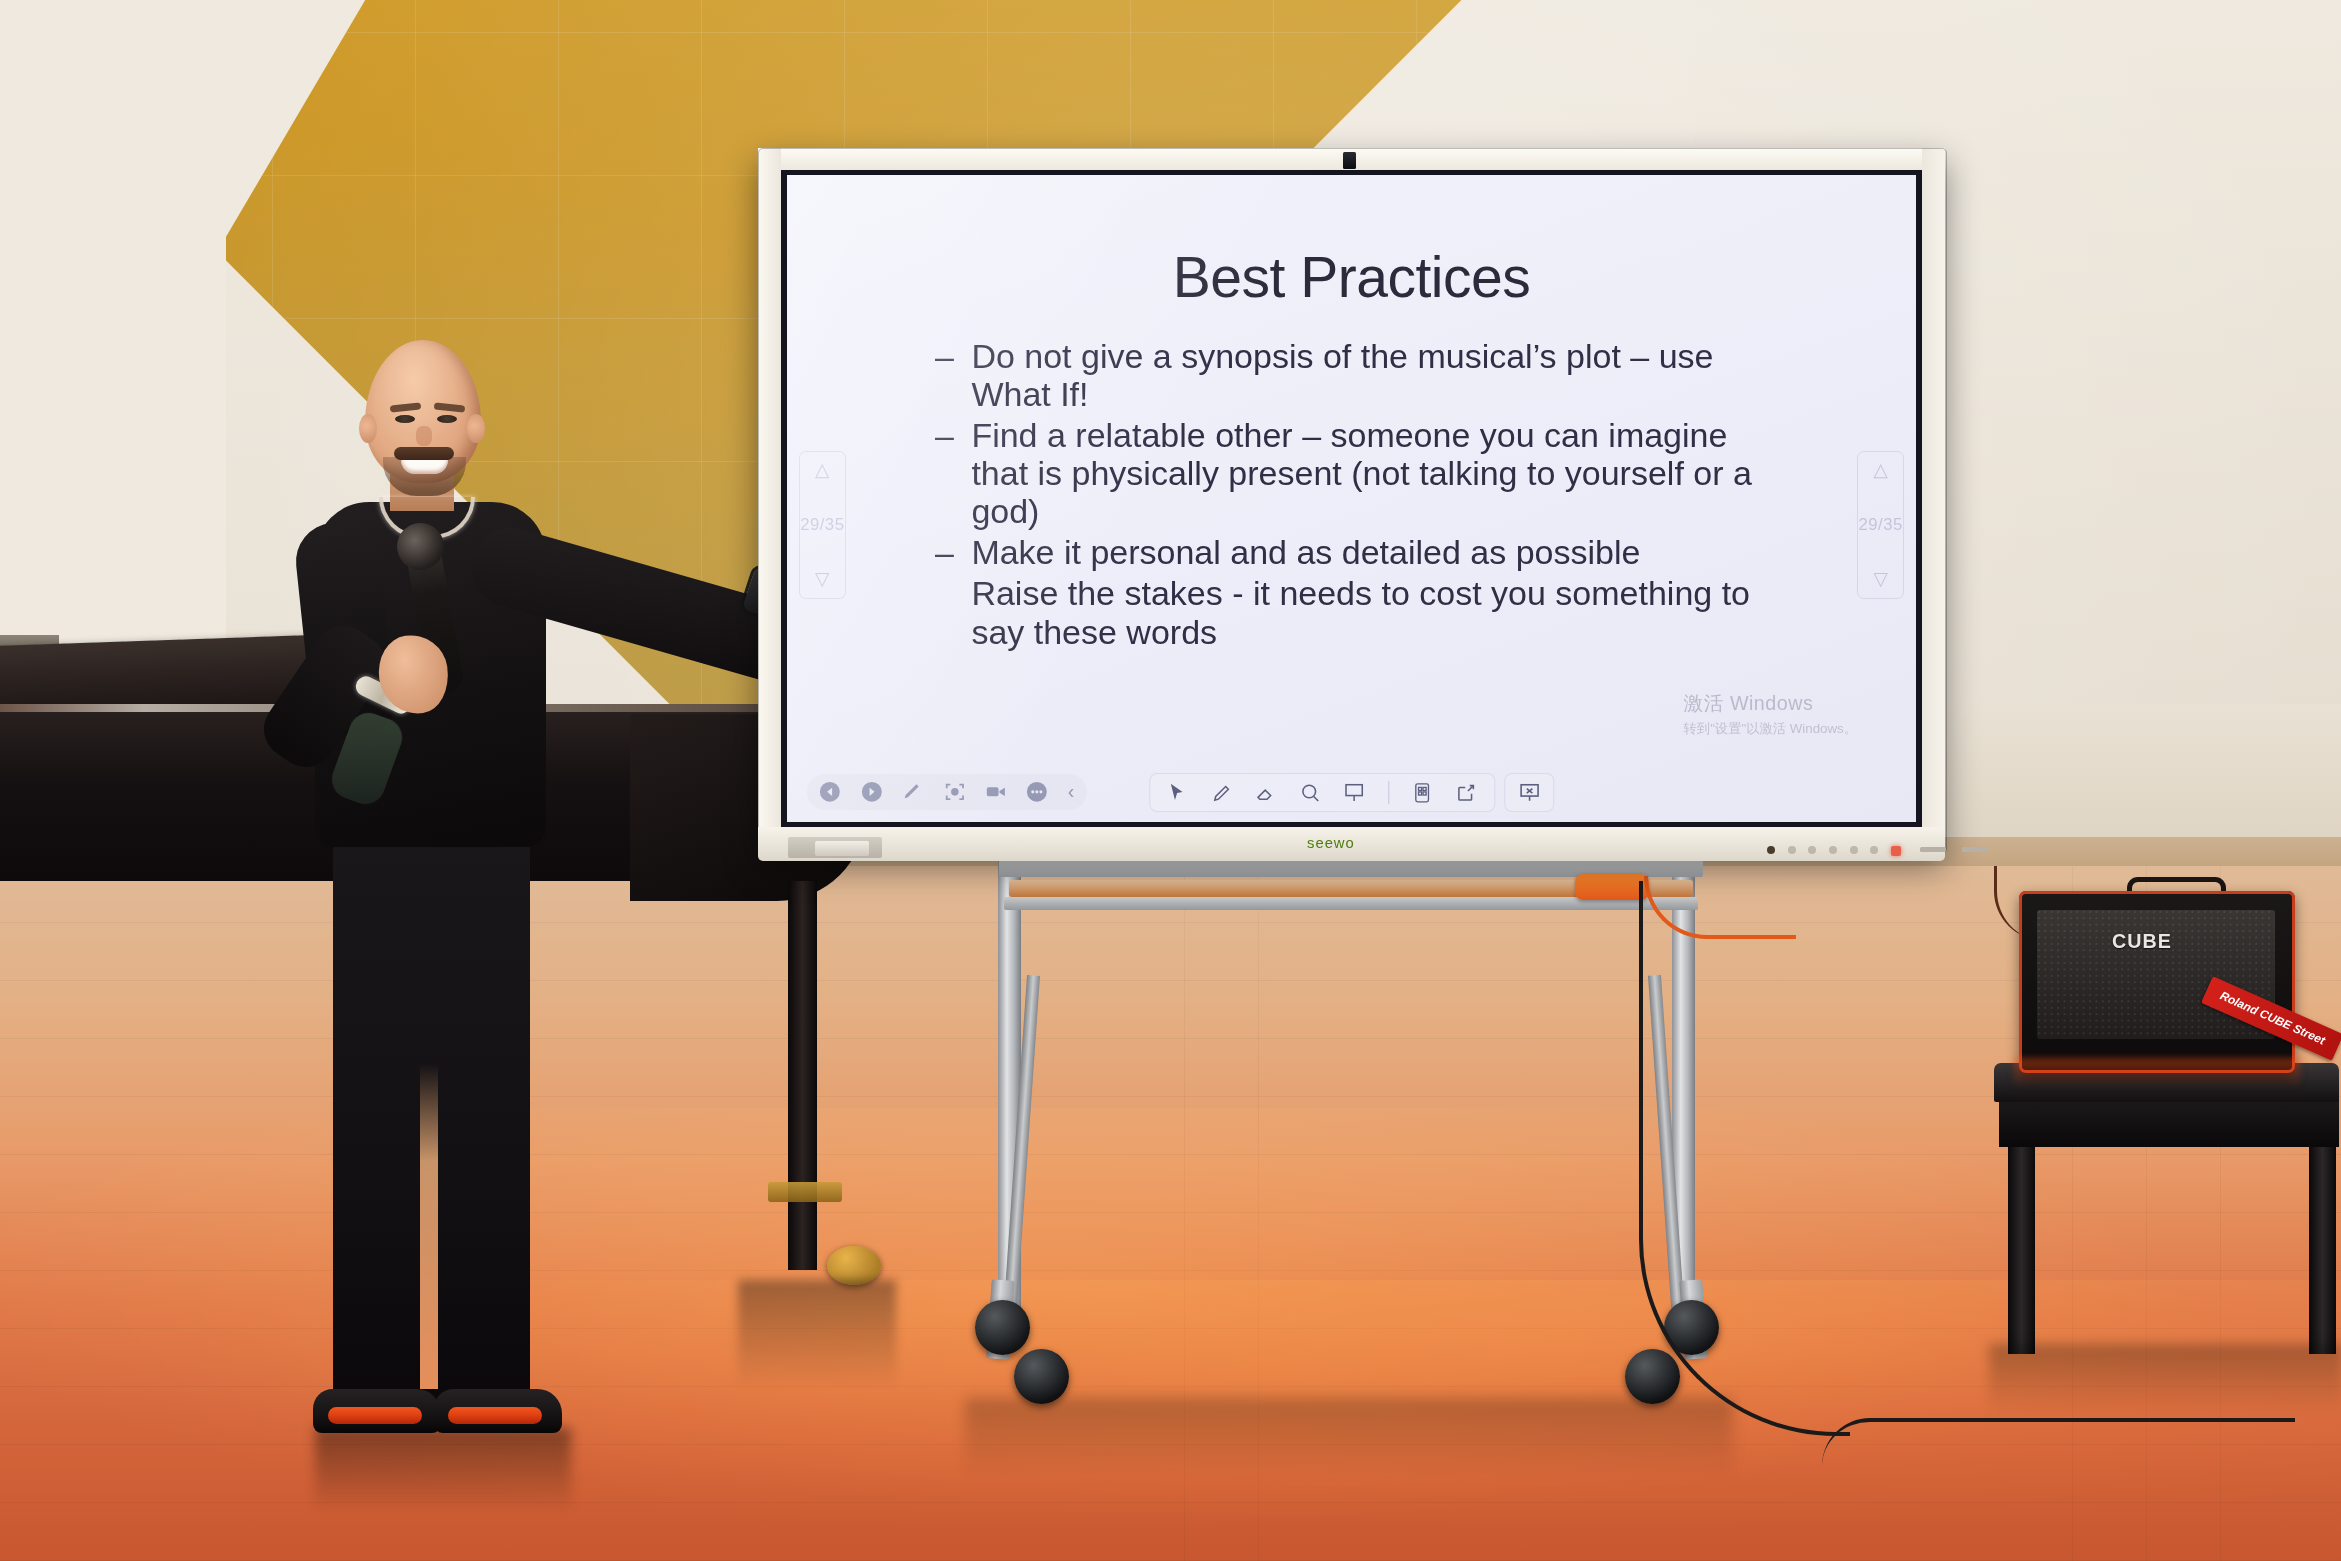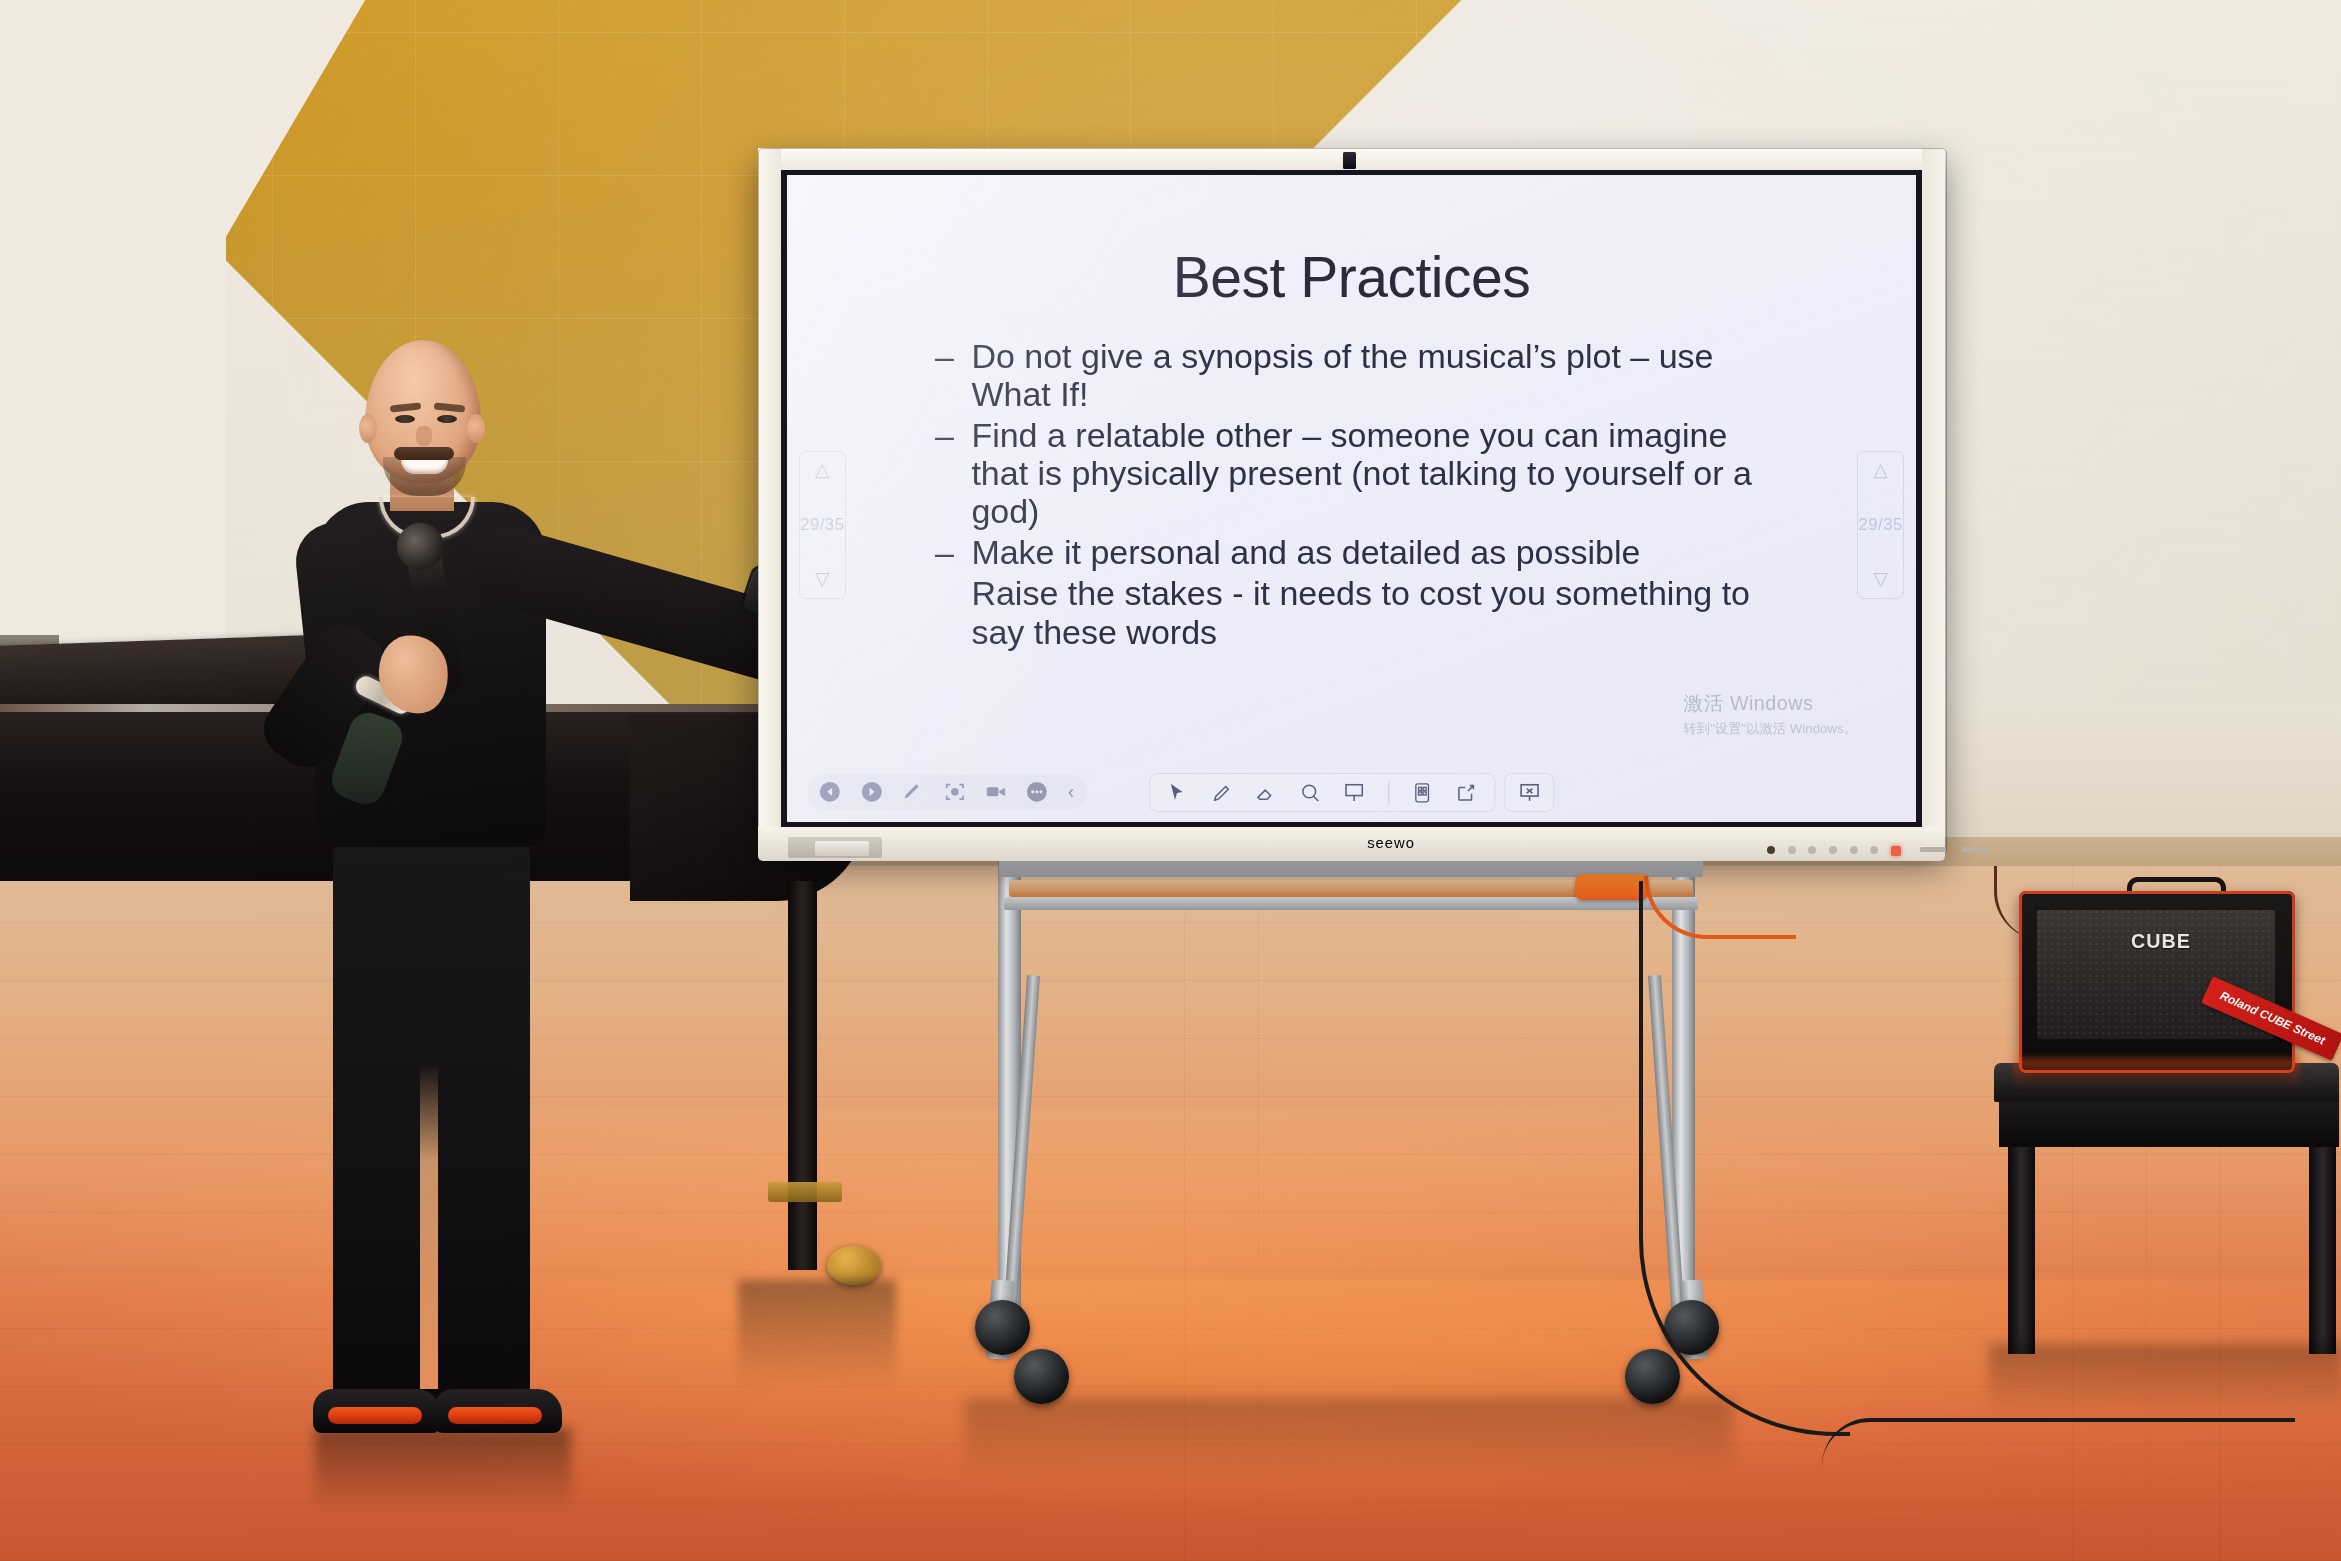--- a/index.html
+++ b/index.html
@@ -184,22 +184,22 @@
   .screen-frame{position:absolute;left:781px;top:170px;width:1141px;height:657px;
       background:#15151f;padding:3.9px;box-sizing:border-box;}
   .screen{position:absolute;left:787px;top:175px;width:1129px;height:647px;
       background:linear-gradient(160deg,#f2f2fb 0%,#ecedf8 55%,#e7e8f4 100%);
       overflow:hidden;}
   .screen-sheen{position:absolute;left:787px;top:175px;width:1129px;height:647px;
       background:linear-gradient(115deg,rgba(255,255,255,.30) 0%,rgba(255,255,255,0) 38%);
       pointer-events:none;}
 
   
-  .seewo{position:absolute;left:1307px;top:835px;width:108px;text-align:right;
-      font-size:14.8px;letter-spacing:1px;color:#000000;font-family:"Liberation Sans",sans-serif;}
+  .seewo{position:absolute;left:1307px;top:835px;width:108px;text-align:left;
+      font-size:14.8px;letter-spacing:1px;color:#4d7c0f;font-family:"Liberation Sans",sans-serif;}
   .bezel-ports{position:absolute;left:788px;top:837px;width:94px;height:20.7px;
       background:linear-gradient(180deg,#c9c4ba,#aaa49a);border-radius:2px;opacity:.75;}
   .bezel-ports2{position:absolute;left:815px;top:841px;width:54px;height:14.8px;
       background:linear-gradient(180deg,#f2eee6,#cfc9bf);border-radius:2px;}
   .ind-dots{position:absolute;left:1767px;top:846px;display:flex;gap:12.8px;}
   .ind-dots i{width:7.9px;height:7.9px;border-radius:50%;background:#bdb7ac;display:block;}
   .ind-dots i:first-child{background:#4a3c2c;}
   .power-led{position:absolute;left:1891px;top:846px;width:9.8px;height:9.8px;border-radius:2px;
       background:#e8604a;box-shadow:0 0 4.9px rgba(232,96,74,.8);}
   .btn-label{position:absolute;top:847px;width:25.6px;height:4.9px;border-radius:1.5px;background:#b6b0a6;}
@@ -304,21 +304,21 @@
 
   .amp{position:absolute;left:2019px;top:891px;width:276px;height:182px;
       background:linear-gradient(180deg,#1b1818,#0c0a0a);border-radius:6.9px;
       box-shadow:0 5.9px 12.8px rgba(0,0,0,.45);}
   .amp-rim{position:absolute;left:2019px;top:891px;width:276px;height:182px;border-radius:6.9px;
       border:3.4px solid #d8411d;box-sizing:border-box;opacity:.92;}
   .amp-grille{position:absolute;left:2037px;top:910px;width:238px;height:129px;border-radius:3px;
       background:
         radial-gradient(circle at 2px 2px, rgba(255,255,255,.10) 0.8px, rgba(0,0,0,0) 1px) 0 0/6.4px 6.4px,
         linear-gradient(180deg,#3a3634,#201d1c);}
-  .amp-logo{position:absolute;left:2112px;top:930px;width:98px;text-align:center;
+  .amp-logo{position:absolute;left:2112px;top:930px;width:98px;
       font-size:19.7px;font-weight:bold;letter-spacing:1px;
       color:#e9e7e2;text-shadow:0 1px 1.5px rgba(0,0,0,.7);font-family:"Liberation Sans",sans-serif;}
   .amp-sticker{position:absolute;left:2201px;top:1004px;width:143px;height:28.6px;
       background:linear-gradient(100deg,#d4211a,#b0120f);transform:rotate(24deg);
       border-radius:2.5px;box-shadow:0 1.5px 3.9px rgba(0,0,0,.45);overflow:hidden;}
   .amp-sticker span{display:block;color:#fff;font-size:11.8px;line-height:28.6px;text-align:center;
       font-style:italic;font-weight:bold;white-space:nowrap;}
   .amp-handle{position:absolute;left:2127px;top:877px;width:89px;height:19.7px;
       border:5.9px solid #1a1413;border-bottom:none;border-radius:10.8px 10.8px 0 0;}
   .amp-glow{position:absolute;left:2014px;top:1058px;width:286px;height:29.5px;

